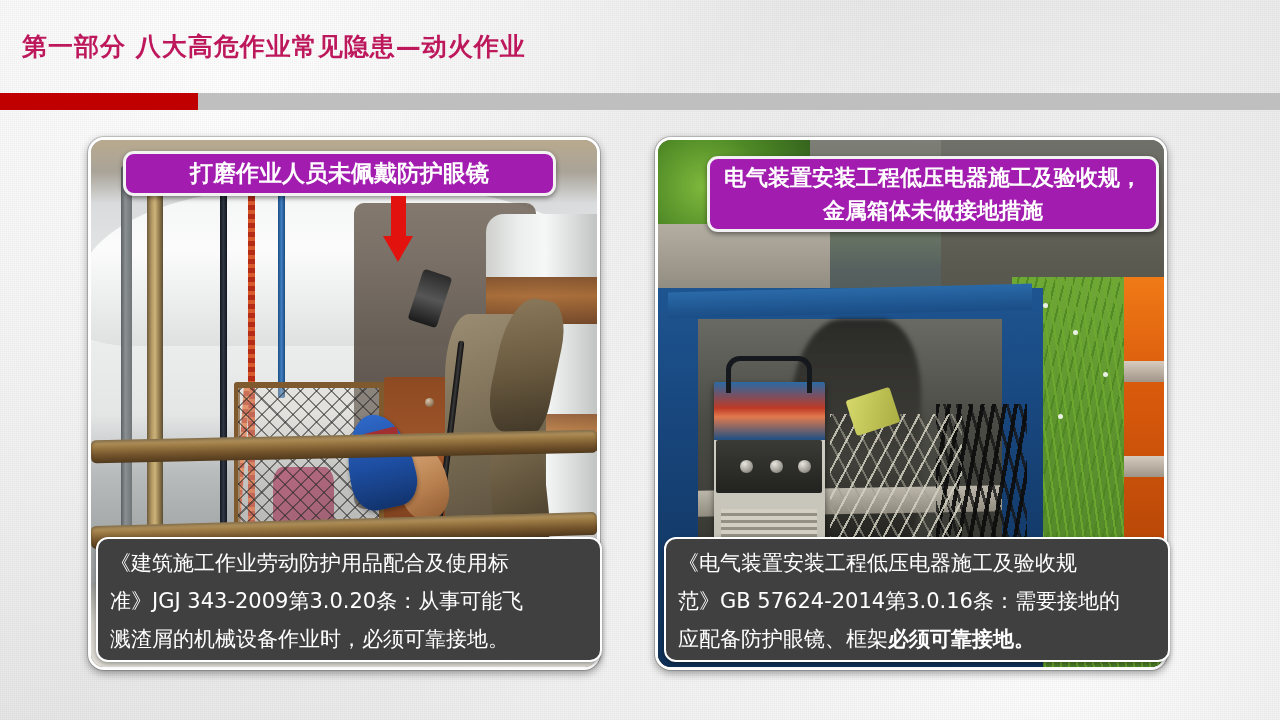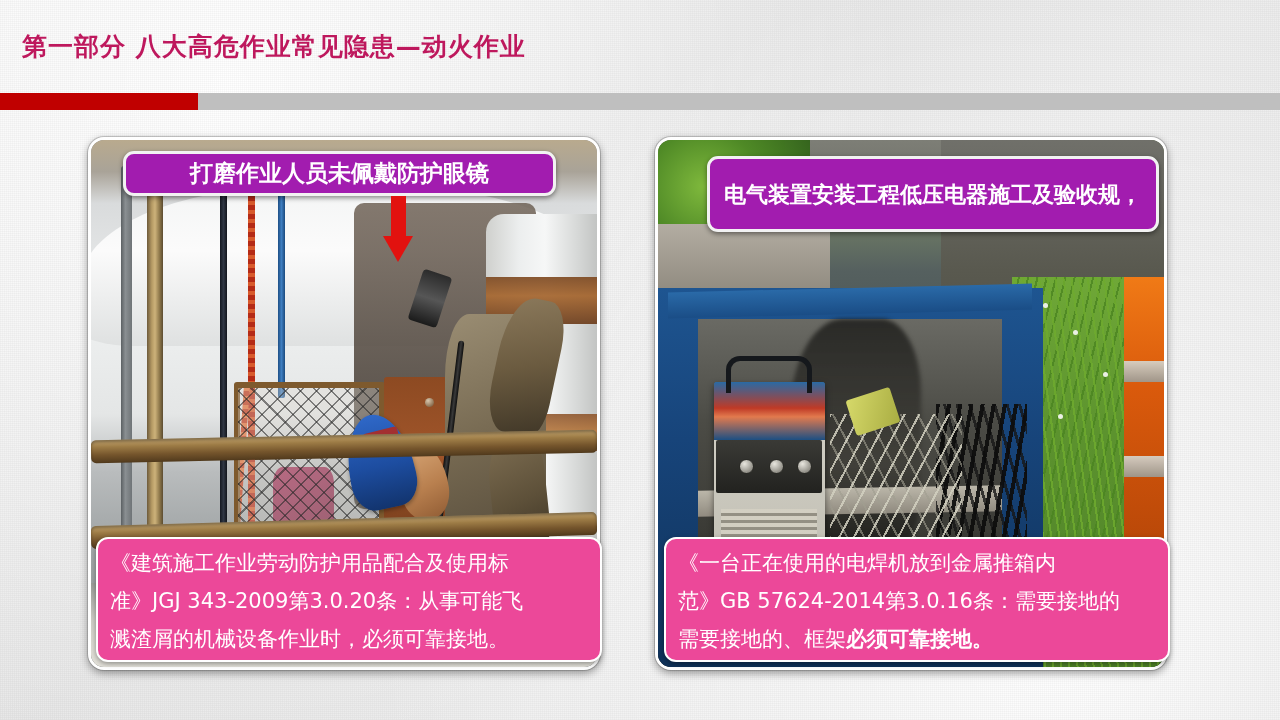--- a/index.html
+++ b/index.html
@@ -186,21 +186,21 @@
   .callout-right{left:707px;top:156px;width:452px;height:76px;font-size:22px;line-height:33px;}
 
   
   .arrow{position:absolute;z-index:6;left:383px;top:196px;width:30px;height:66px;}
   .arrow-stem{position:absolute;left:8px;top:0;width:15px;height:42px;background:#e2120f;}
   .arrow-head{position:absolute;left:0;top:40px;width:0;height:0;
     border-left:15px solid transparent;border-right:15px solid transparent;border-top:26px solid #e2120f;}
 
   
   .caption{
-    position:absolute;z-index:6;background:#ec4899;border:2px solid #ffffff;
+    position:absolute;z-index:6;background:#404040;border:2px solid #ffffff;
     border-radius:12px;box-sizing:border-box;color:#ffffff;
     font-family:"DejaVu Sans","Liberation Sans",sans-serif;
     font-size:21px;line-height:38px;padding:5px 12px 0 12px;
     box-shadow:0 2px 5px rgba(0,0,0,.35);
   }
   .caption-left{left:96px;top:537px;width:506px;height:125px;}
   .caption-right{left:664px;top:537px;width:506px;height:125px;}
   .caption b{font-weight:bold;}
   .cap-line{white-space:nowrap;}
 </style>
@@ -294,19 +294,20 @@
     <div class="pr-panel"></div>
     <div class="pr-knob" style="left:16%;top:60.5%;"></div>
     <div class="pr-knob" style="left:22%;top:60.5%;"></div>
     <div class="pr-knob" style="left:27.5%;top:60.5%;"></div>
     <div class="pr-vent"></div>
   </div>
 </div>
 
 <div class="callout callout-right">
   <span class="cap-line">电气装置安装工程低压电器施工及验收规，</span>
+  <span class="cap-line">金属箱体未做接地措施</span>
 </div>
 
 <div class="caption caption-right">
-  <div class="cap-line">《一台正在使用的电焊机放到金属推箱内</div>
+  <div class="cap-line">《电气装置安装工程低压电器施工及验收规</div>
   <div class="cap-line">范》GB 57624-2014第3.0.16条：需要接地的</div>
-  <div class="cap-line"><span>需要接地的、框架</span><b>必须可靠接地。</b></div>
+  <div class="cap-line"><span>应配备防护眼镜、框架</span><b>必须可靠接地。</b></div>
 </div>
 
 </body></html>

